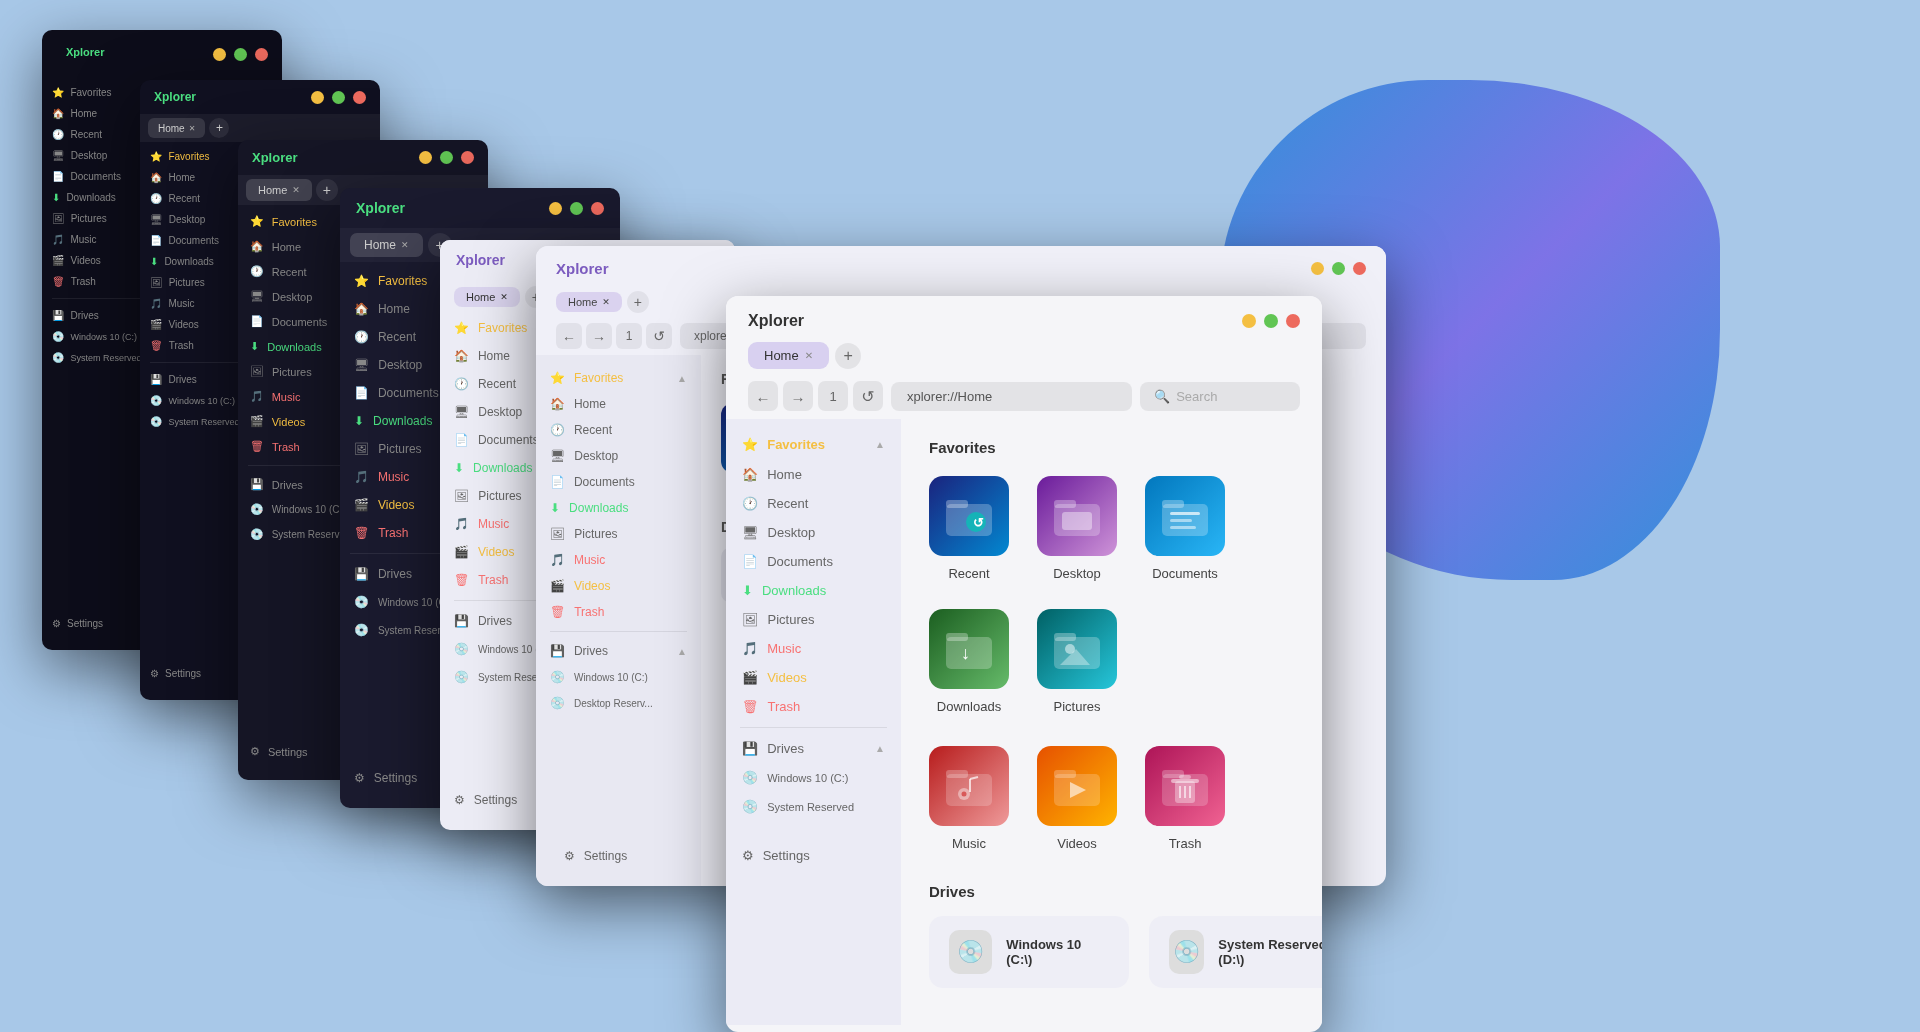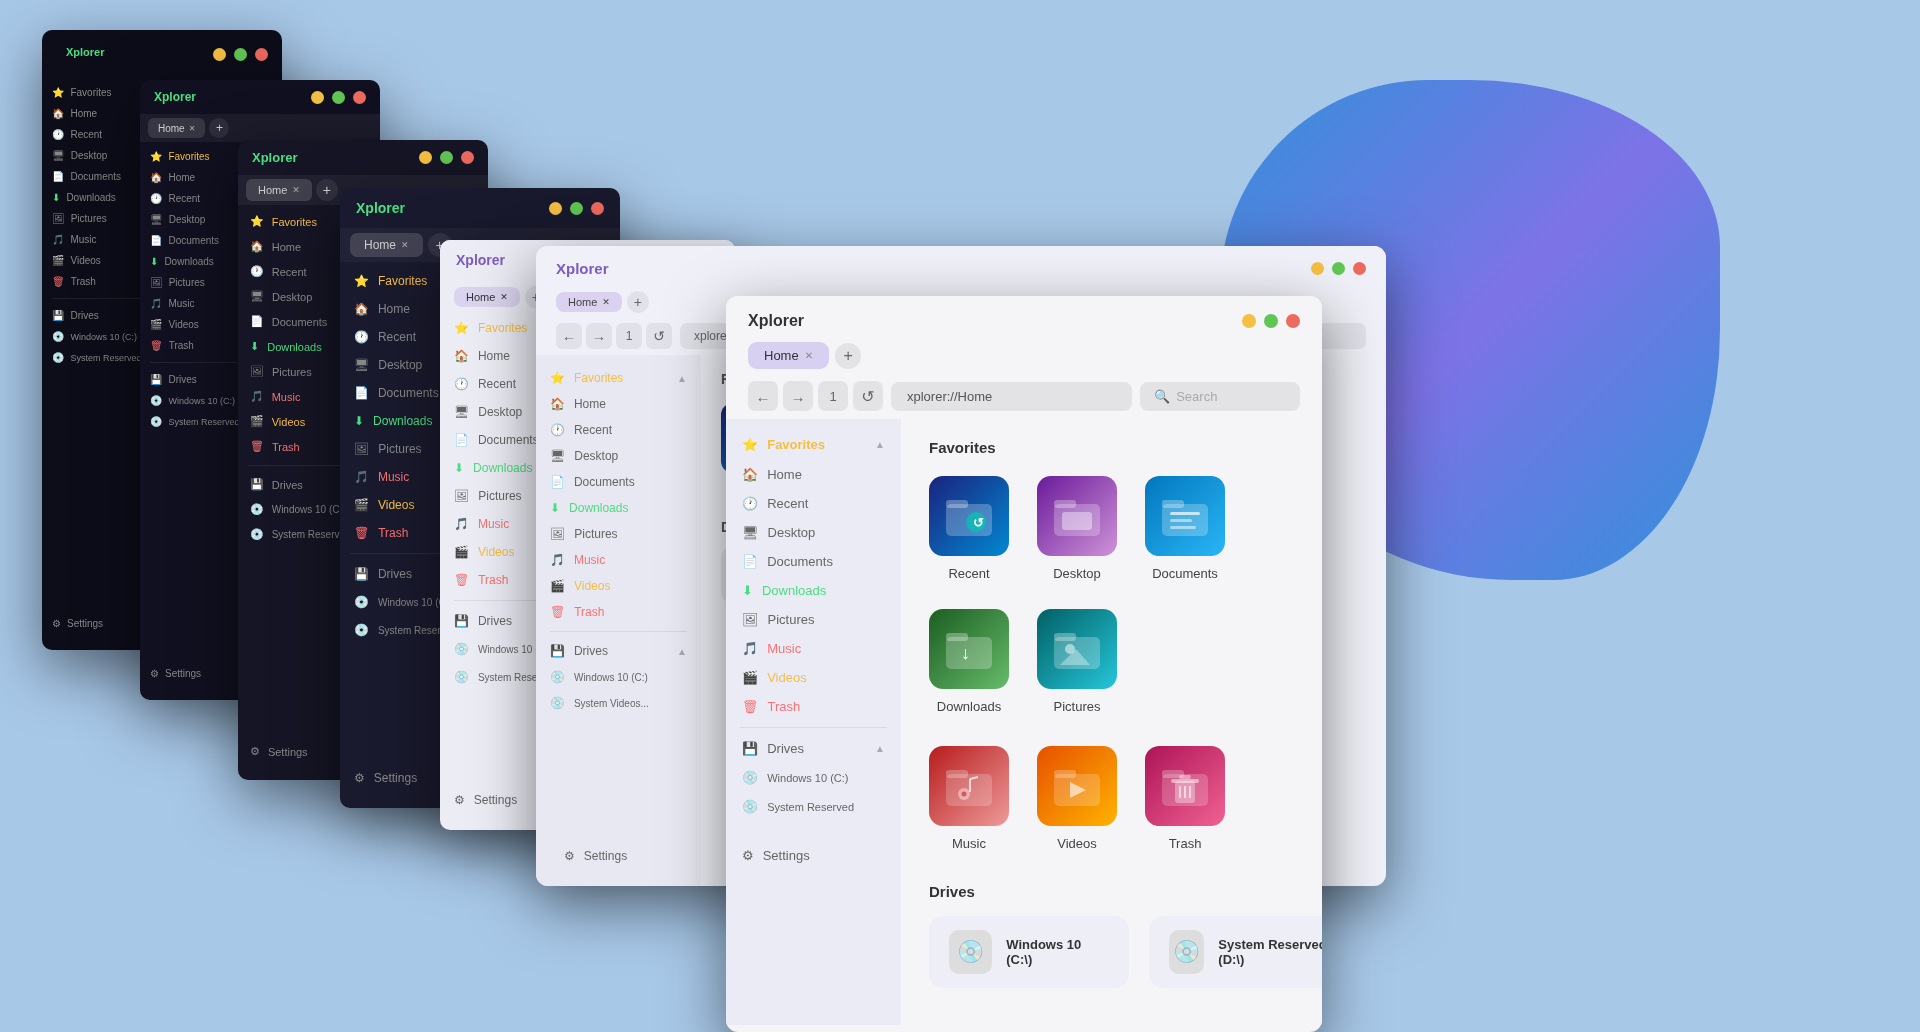--- a/index.html
+++ b/index.html
@@ -628,21 +628,21 @@
         <span>💾</span>
         <span>Drives</span>
         <span style="margin-left:auto; font-size:10px; color:#aaa;">▲</span>
       </div>
       <div style="display:flex; align-items:center; gap:9px; padding:6px 14px; color:#666;">
         <span>💿</span>
         <span style="font-size:10px;">Windows 10 (C:)</span>
       </div>
       <div style="display:flex; align-items:center; gap:9px; padding:6px 14px; color:#666;">
         <span>💿</span>
-        <span style="font-size:10px;">System Videos...</span>
+        <span style="font-size:10px;">Desktop Reserv...</span>
       </div>
     </div>
 
     <div style="flex:1; padding:16px 20px; overflow-y:auto;">
       <div style="font-size:14px; font-weight:700; color:#555; margin-bottom:16px;">Favorites</div>
       <div style="display:flex; gap:20px; flex-wrap:wrap; margin-bottom:24px;">
 
         <div style="display:flex; flex-direction:column; align-items:center; gap:8px; cursor:pointer;">
           <div style="width:70px; height:70px; border-radius:12px; background:linear-gradient(135deg,#1a237e,#0288d1); display:flex; align-items:center; justify-content:center;">
             <span style="font-size:28px;">📁</span>

